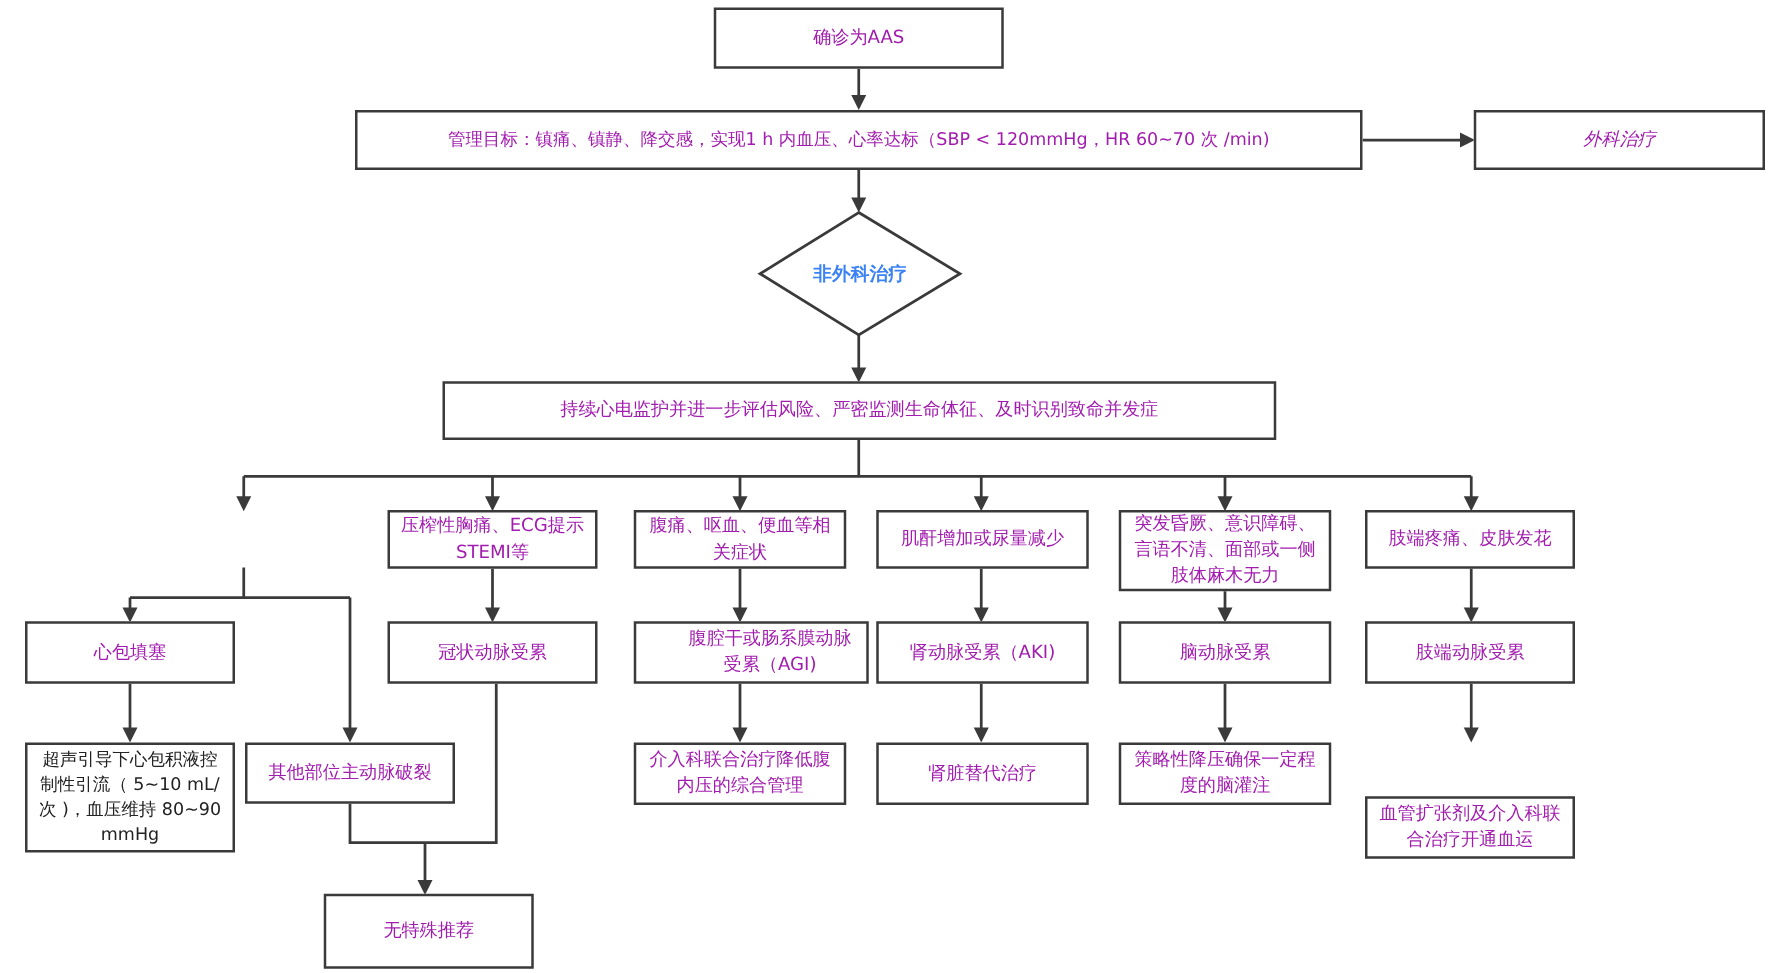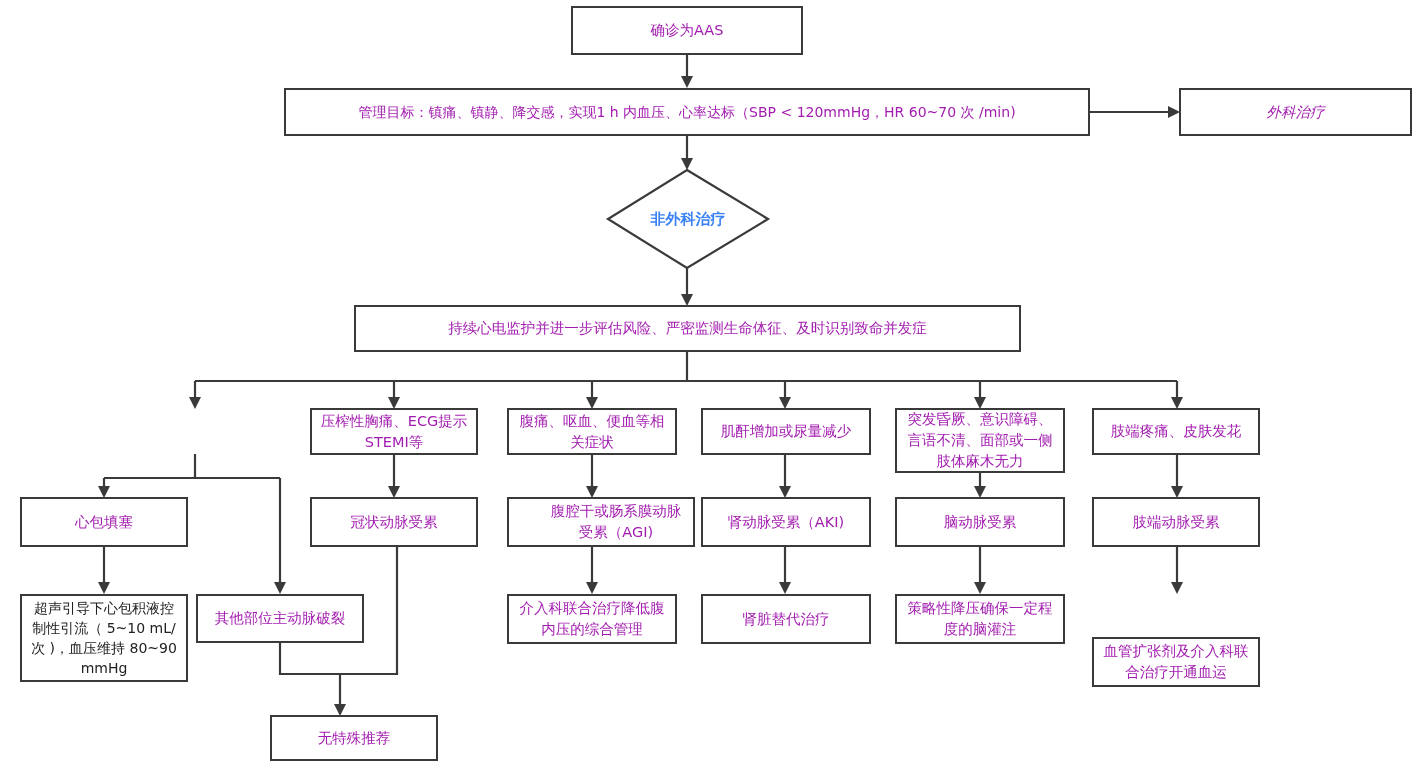--- a/index.html
+++ b/index.html
@@ -155,16 +155,16 @@
   <div class="node" style="left:701px;top:594px;width:170px;height:50px;">
     <span>肾脏替代治疗</span>
   </div>
   <div class="node" style="left:895px;top:594px;width:170px;height:50px;">
     <span>策略性降压确保一定程度的脑灌注</span>
   </div>
   <div class="node" style="left:1092px;top:594px;width:168px;height:50px;margin-top:43px;">
     <span>血管扩张剂及介入科联合治疗开通血运</span>
   </div>
 
-  <div class="node" style="left:270px;top:715px;width:168px;height:46px;">
+  <div class="node" style="left:259px;top:715px;width:168px;height:60px;">
     <span>无特殊推荐</span>
   </div>
 </div>
 
 </body></html>

